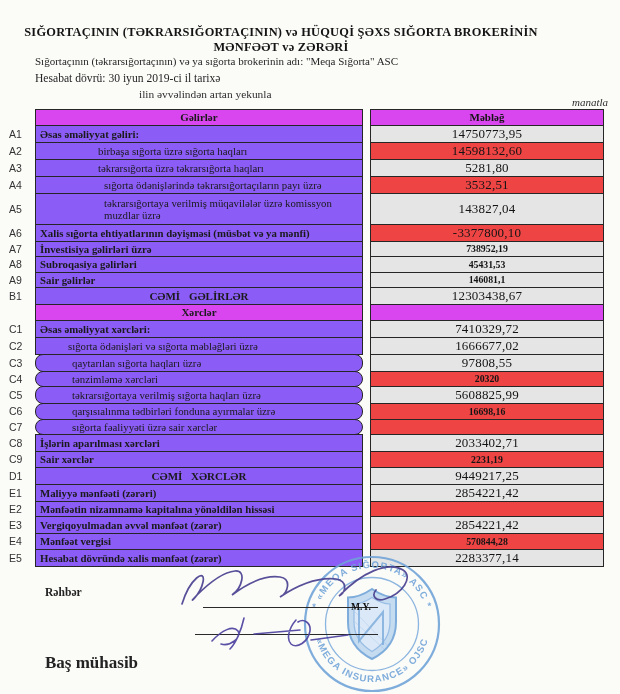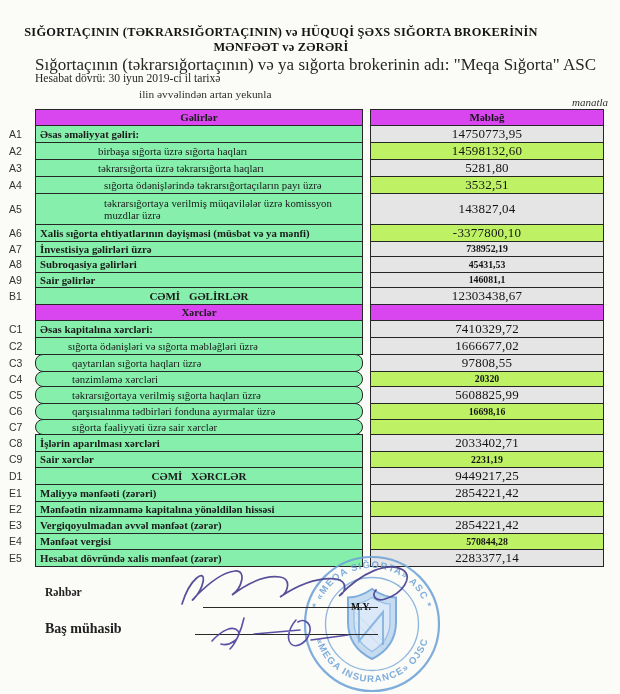--- a/index.html
+++ b/index.html
@@ -6,61 +6,61 @@
   body{
     width:620px;height:694px;position:relative;overflow:hidden;
     background:#fbfbf8;
     font-family:"Liberation Serif", serif;
     color:#1b1b1b;
   }
   .title{
     position:absolute;top:25px;left:0;width:562px;text-align:center;
     font-size:12.4px;font-weight:bold;letter-spacing:.25px;color:#141414;
   }
-  .info1{position:absolute;left:35px;top:55px;font-size:17px;color:#262626;}
+  .info1{position:absolute;left:35px;top:55px;font-size:11px;color:#262626;}
   .info2{position:absolute;left:35px;top:72px;font-size:11.6px;color:#262626;}
   .subtitle{position:absolute;left:139px;top:88px;font-size:11.4px;color:#2e2e2e;text-align:center;}
   .currency{position:absolute;right:12px;top:96px;font-size:11px;font-style:italic;color:#2e2e2e;}
 
   
   .tbl{position:absolute;left:8px;top:110px;width:596px;}
   .row{display:flex;margin-top:-1px;}
   .code{
     width:26px;flex:0 0 26px;display:flex;align-items:center;
     font-family:"Liberation Sans", sans-serif;font-size:10.5px;color:#333;
     padding-left:1px;
   }
   .lcell{
     flex:0 0 328px;box-sizing:border-box;border:1px solid #262626;
     display:flex;align-items:center;padding:0 4px;
-    font-size:10.8px;color:#1a1a1a;background:#86efac;line-height:12px;
+    font-size:10.8px;color:#1a1a1a;background:#8b5cf6;line-height:12px;
   }
   .gap{flex:0 0 7px;}
   .vcell{
     flex:1;box-sizing:border-box;border:1px solid #262626;
     display:flex;align-items:center;justify-content:center;text-align:center;
-    color:#141414;background:#bef264;
+    color:#141414;background:#ef4444;
   }
   .h1x{min-height:16.5px;}
   .h2x{min-height:32px;}
   .bold{font-weight:bold;}
   .ind1{padding-left:62px;}
   .ind2{padding-left:68px;}
   .ind3{padding-left:32px;}
   .ind4{padding-left:36px;border-radius:8px;}
   .centerl{justify-content:center;text-align:center;}
   .total{font-weight:bold;word-spacing:6px;font-size:11px;}
   .headshade{background:#d946ef;font-weight:bold;font-size:11px;}
   .shade{background:#e5e5e5;}
   .vbig{font-size:13px;letter-spacing:.2px;}
   .vsmall{font-size:9.8px;font-weight:bold;}
 
   
   .sig-label1{position:absolute;left:45px;top:586px;font-size:11.6px;font-weight:bold;color:#222;text-align:right;}
-  .sig-label2{position:absolute;left:45px;top:621px;font-size:14px;font-weight:bold;color:#222;text-align:center;}
+  .sig-label2{position:absolute;left:45px;top:653px;font-size:17px;font-weight:bold;color:#222;text-align:center;}
   .sig-line1{position:absolute;left:203px;top:607px;width:175px;height:1px;background:#2a2a2a;}
   .sig-line2{position:absolute;left:195px;top:634px;width:183px;height:1px;background:#2a2a2a;}
   .my-mark{position:absolute;left:351px;top:601px;font-size:9.6px;font-weight:bold;color:#111;}
   .stamp-svg{position:absolute;left:288px;top:552px;opacity:.88;}
   .ink-svg{position:absolute;left:150px;top:548px;}
 </style>
 </head>
 <body>
 
 <div class="title">SIĞORTAÇININ (TƏKRARSIĞORTAÇININ) və HÜQUQİ ŞƏXS SIĞORTA BROKERİNİN MƏNFƏƏT və ZƏRƏRİ</div>
@@ -137,21 +137,21 @@
       <div class="vcell h1x vbig shade">12303438,67</div>
     </div>
     <div class="row">
       <div class="code"></div>
       <div class="lcell h1x headshade centerl">Xərclər</div>
       <div class="gap"></div>
       <div class="vcell h1x headshade"></div>
     </div>
     <div class="row">
       <div class="code">C1</div>
-      <div class="lcell h1x bold">Əsas kapitalına xərcləri:</div>
+      <div class="lcell h1x bold">Əsas əməliyyat xərcləri:</div>
       <div class="gap"></div>
       <div class="vcell h1x vbig shade">7410329,72</div>
     </div>
     <div class="row">
       <div class="code">C2</div>
       <div class="lcell h1x ind3">sığorta ödənişləri və sığorta məbləğləri üzrə</div>
       <div class="gap"></div>
       <div class="vcell h1x vbig shade">1666677,02</div>
     </div>
     <div class="row">

